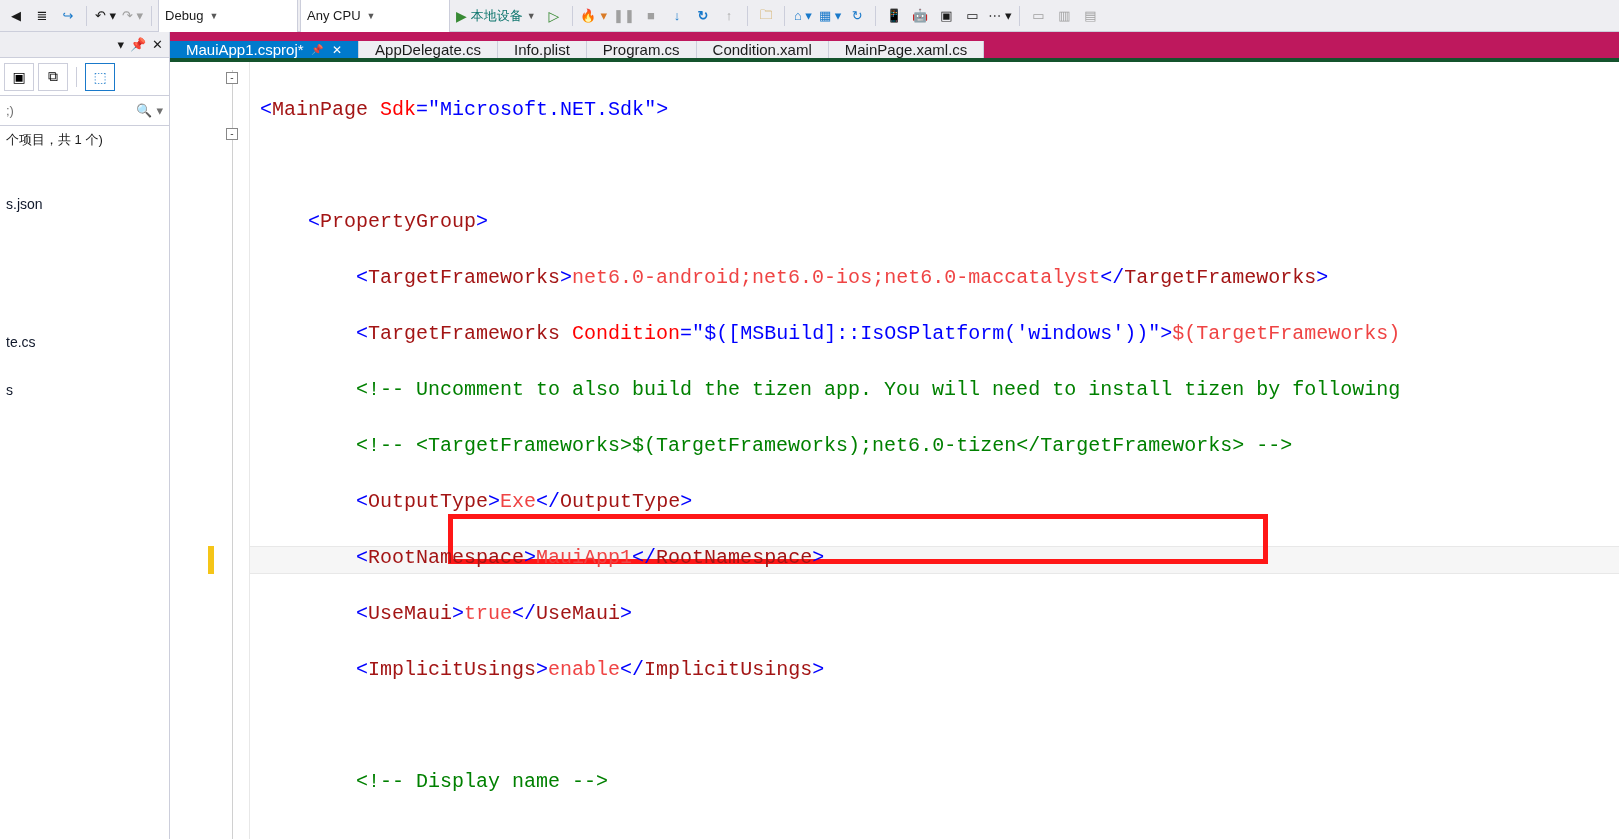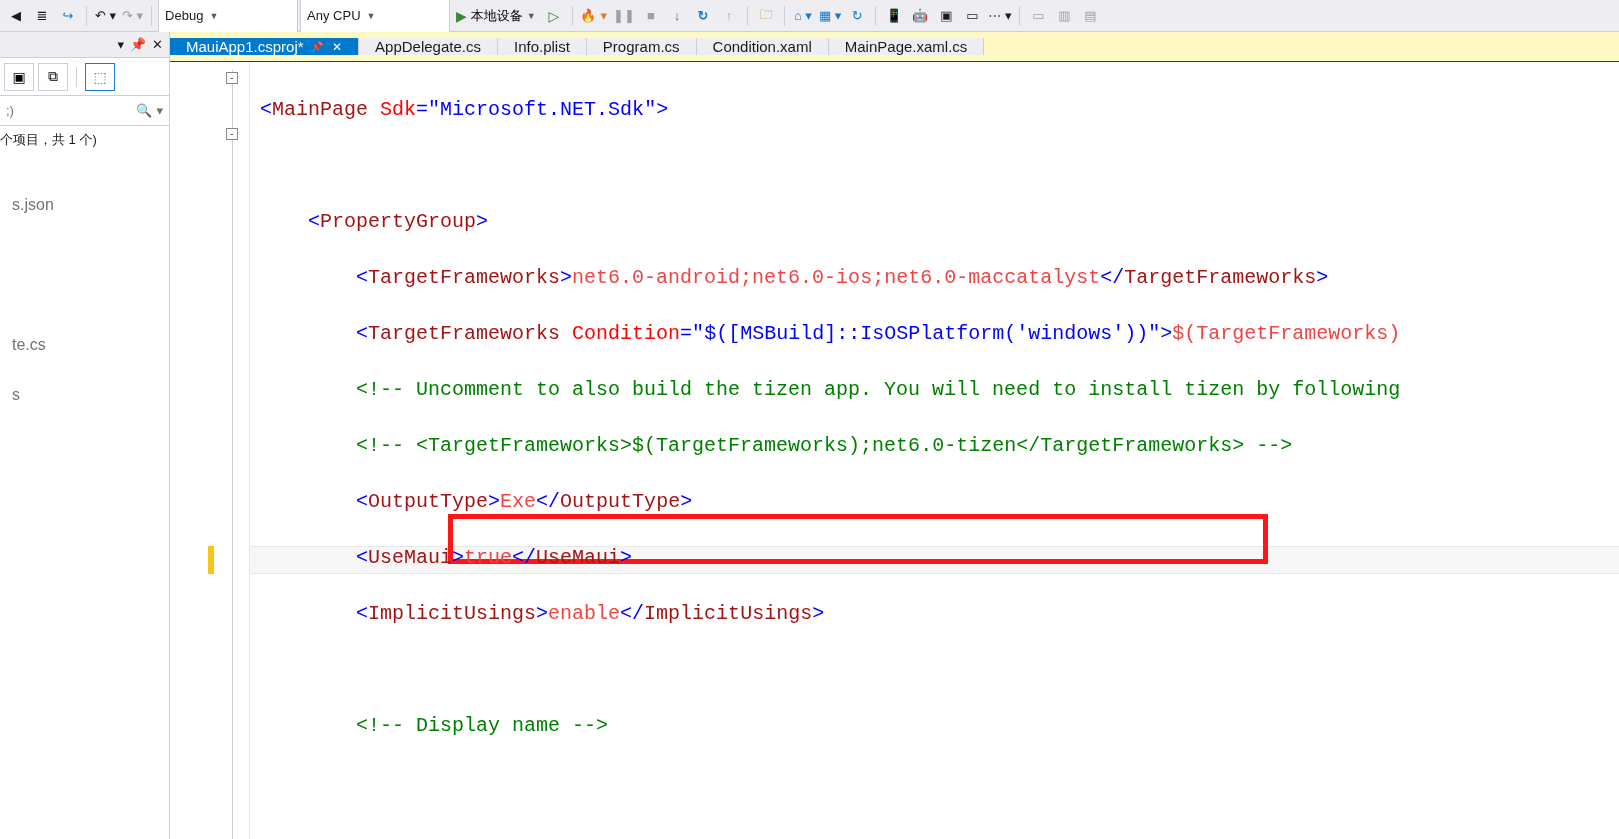--- a/index.html
+++ b/index.html
@@ -55,21 +55,21 @@
   }
   .start-btn {
     color: #388a34;
     display: inline-flex;
     align-items: center;
     gap: 4px;
     height: 24px;
     padding: 0 4px;
   }
   .start-btn .play { color: #388a34; font-size: 14px;}
-  .start-btn .txt { color: #000000; }
+  .start-btn .txt { color: #0f766e; }
   .outline-play { color: #388a34; font-size:14px;}
   .flame { color: #d97b27; }
   .tb-ghost { color:#a0a0a0; }
   .tb-arrow { color:#1979ca; font-weight:bold; }
 
   
   .main {
     display: flex;
     height: calc(100% - 32px);
   }
@@ -112,40 +112,40 @@
     height:30px;
     border-bottom:1px solid #cccedb;
     display:flex;align-items:center;
     padding:0 6px;
     color:#717171;
     justify-content:space-between;
   }
   .proj-row{
     height:28px;
     display:flex;align-items:center;
-    padding:0 0;
+    padding:0 6px;
     color:#1b1b1b;
   }
   .tree-items{
-    padding:6px 0 0 8px;
-    font-size:16px;
-    color:#737373;
+    padding:6px 0 0 2px;
+    font-size:14px;
+    color:#0f172a;
   }
   .tree-items div{
     padding:6px 4px;
   }
 
   
   .docwell { flex:1; display:flex; flex-direction:column; overflow:hidden;}
   .tabstrip {
     height: 30px;
-    background: #fef9c3;
-    border-bottom: 1px solid #14532d;
+    background: #be185d;
+    border-bottom: 4px solid #14532d;
     display: flex;
-    align-items: center;
+    align-items: flex-end;
   }
   .tab {
     display: flex;
     align-items: center;
     padding: 0 16px;
     gap: 8px;
     font-size: 15px;
     color: #1b1b1b;
     border-right: 1px solid #cccedb;
     background: #eeeef2;
@@ -345,20 +345,21 @@
 
       <div class="code">
 <span class="row"><span class="t-blue">&lt;</span><span class="t-brown">MainPage</span><span> </span><span class="attr">Sdk</span><span class="t-blue">="</span><span class="t-blue">Microsoft.NET.Sdk</span><span class="t-blue">"&gt;</span></span>
 <span class="row"></span>
 <span class="row">    <span class="t-blue">&lt;</span><span class="t-brown">PropertyGroup</span><span class="t-blue">&gt;</span></span>
 <span class="row">        <span class="t-blue">&lt;</span><span class="t-brown">TargetFrameworks</span><span class="t-blue">&gt;</span><span class="t-black">net6.0-android;net6.0-ios;net6.0-maccatalyst</span><span class="t-blue">&lt;/</span><span class="t-brown">TargetFrameworks</span><span class="t-blue">&gt;</span></span>
 <span class="row">        <span class="t-blue">&lt;</span><span class="t-brown">TargetFrameworks</span><span> </span><span class="attr">Condition</span><span class="t-blue">="</span><span class="t-blue">$([MSBuild]::IsOSPlatform('windows'))</span><span class="t-blue">"&gt;</span><span class="t-black">$(TargetFrameworks)</span></span>
 <span class="row">        <span class="t-green">&lt;!-- Uncomment to also build the tizen app. You will need to install tizen by following</span></span>
 <span class="row">        <span class="t-green">&lt;!-- </span><span class="t-green">&lt;TargetFrameworks&gt;</span><span class="t-green">$(TargetFrameworks);net6.0-tizen</span><span class="t-green">&lt;/TargetFrameworks&gt;</span><span class="t-green"> --&gt;</span></span>
 <span class="row">        <span class="t-blue">&lt;</span><span class="t-brown">OutputType</span><span class="t-blue">&gt;</span><span class="t-black">Exe</span><span class="t-blue">&lt;/</span><span class="t-brown">OutputType</span><span class="t-blue">&gt;</span></span>
+<span class="row">        <span class="t-blue">&lt;</span><span class="t-brown">RootNamespace</span><span class="t-blue">&gt;</span><span class="t-black">MauiApp1</span><span class="t-blue">&lt;/</span><span class="t-brown">RootNamespace</span><span class="t-blue">&gt;</span></span>
 <span class="row">        <span class="t-blue">&lt;</span><span class="t-brown">UseMaui</span><span class="t-blue">&gt;</span><span class="t-black">true</span><span class="t-blue">&lt;/</span><span class="t-brown">UseMaui</span><span class="t-blue">&gt;</span></span>
 <span class="row">        <span class="t-blue">&lt;</span><span class="t-brown">ImplicitUsings</span><span class="t-blue">&gt;</span><span class="t-black">enable</span><span class="t-blue">&lt;/</span><span class="t-brown">ImplicitUsings</span><span class="t-blue">&gt;</span></span>
 <span class="row"></span>
 <span class="row">        <span class="t-green">&lt;!-- Display name --&gt;</span></span>
 
 
 
 
 
 

